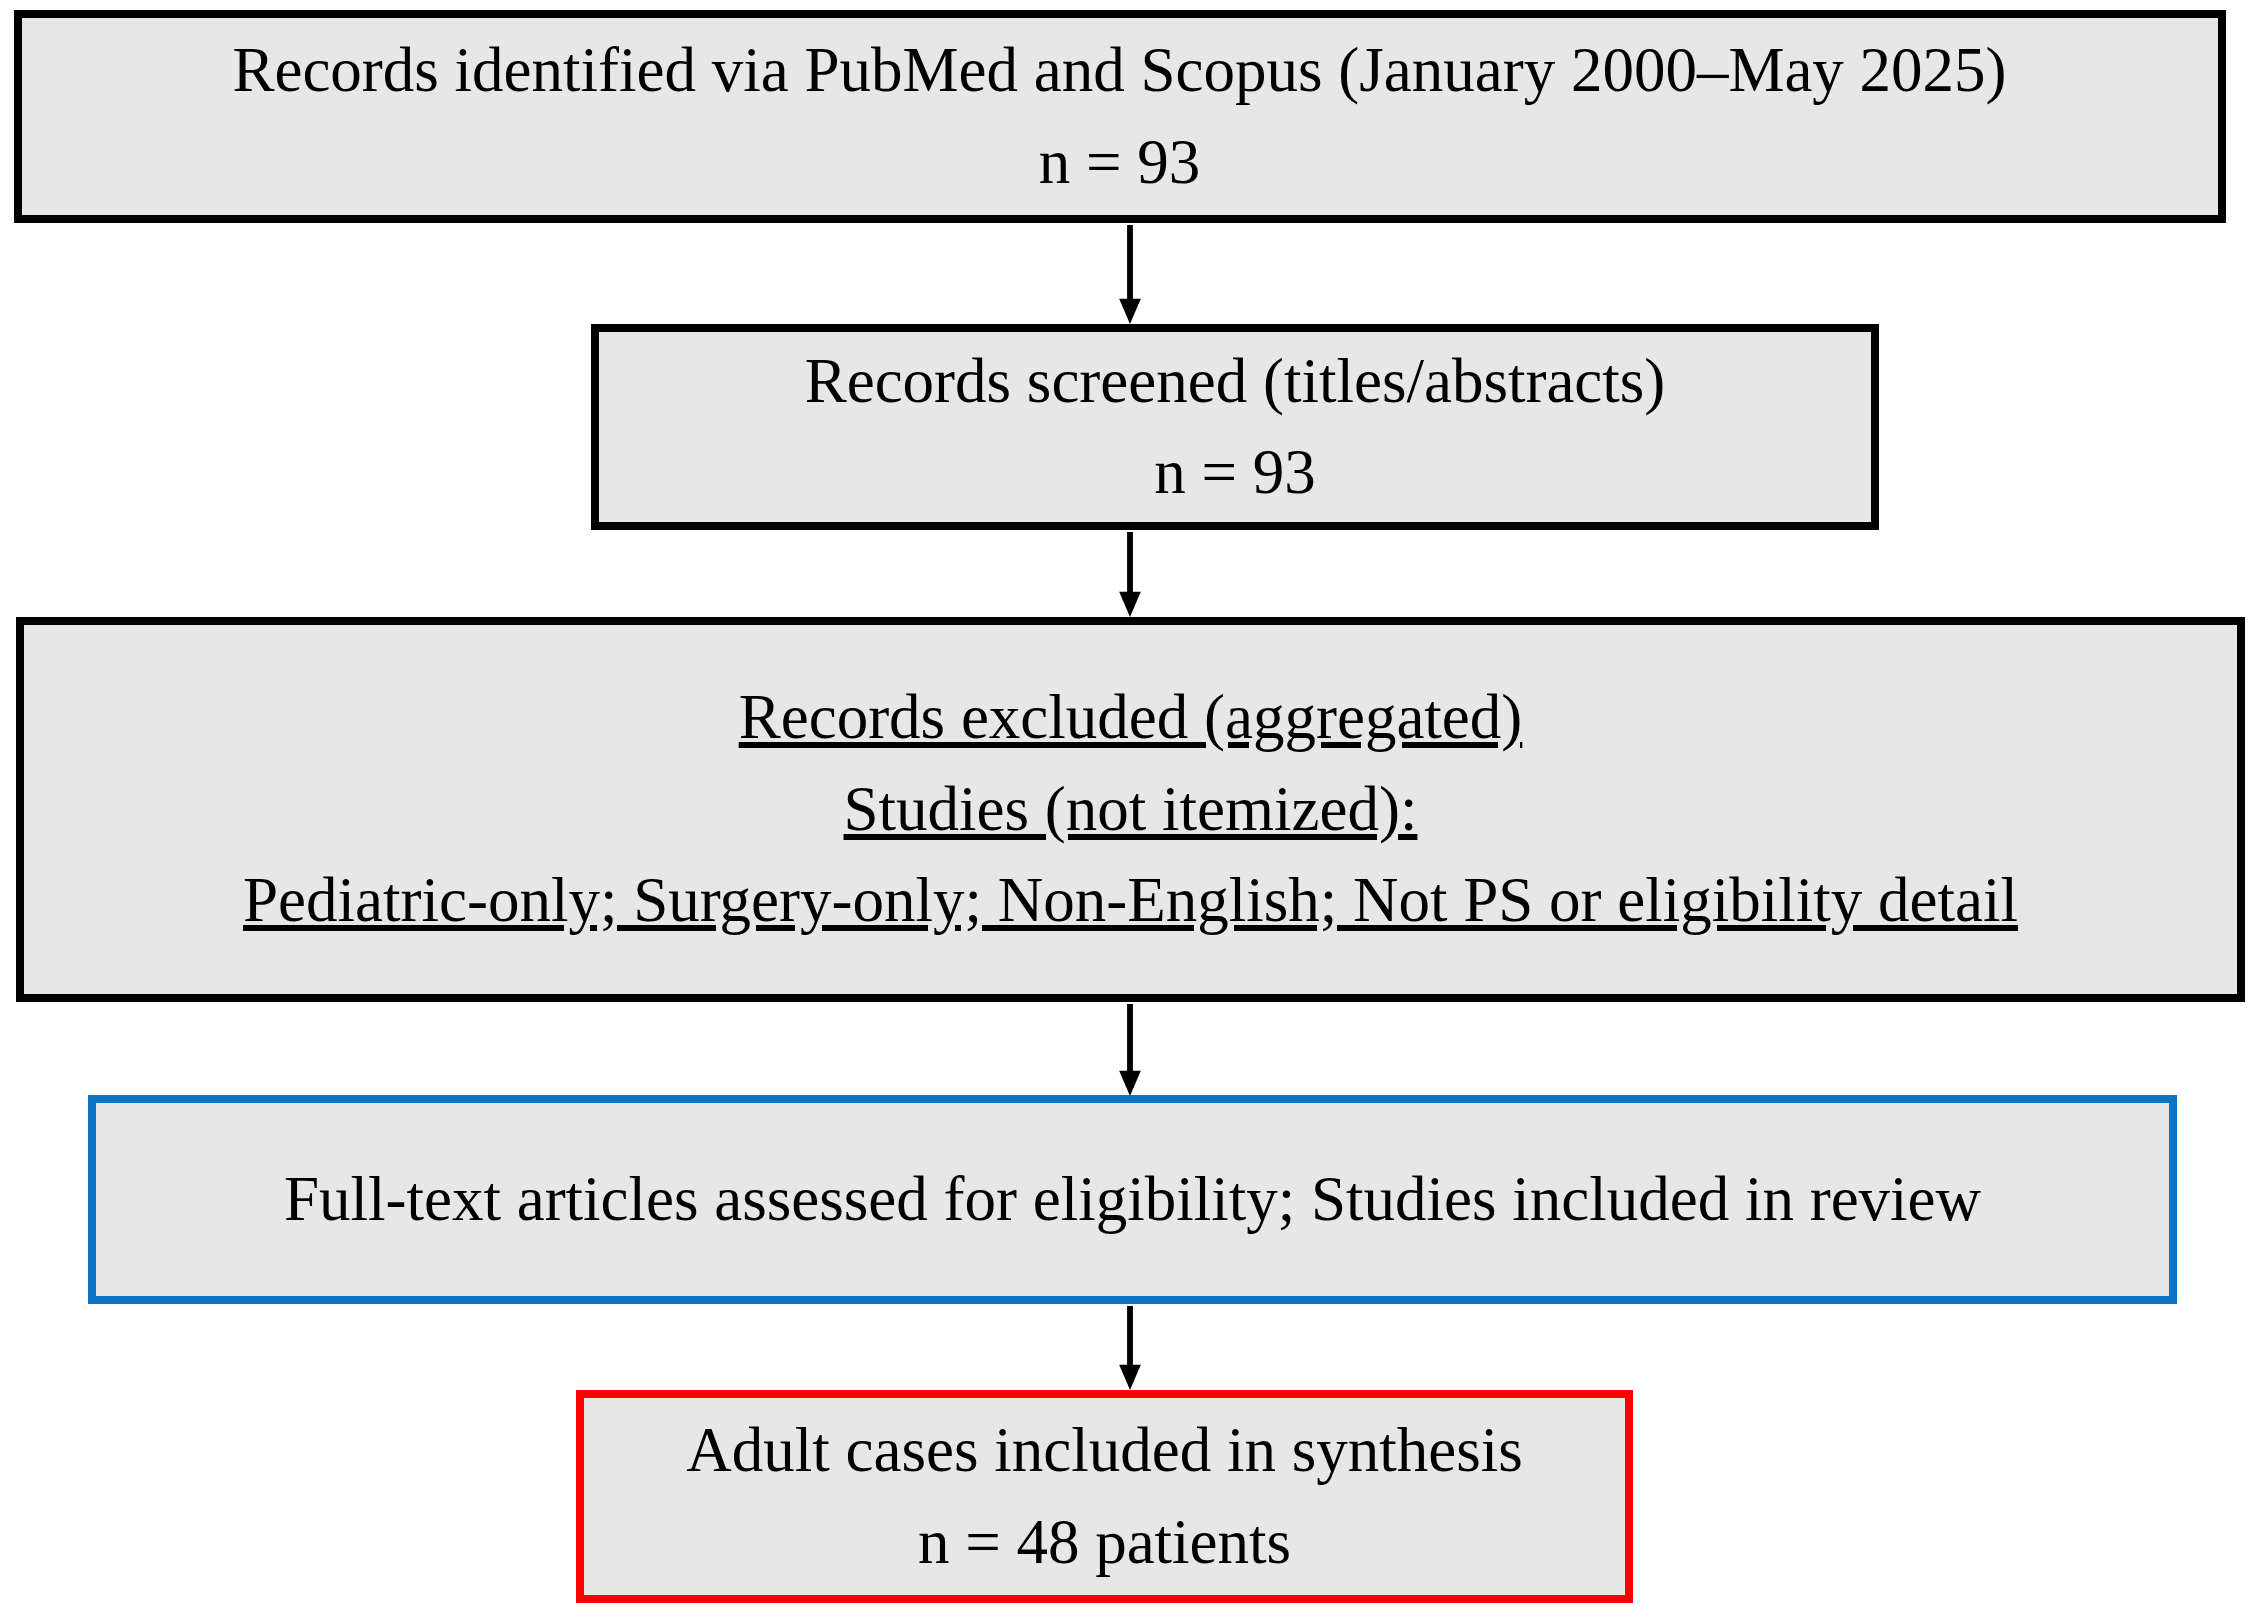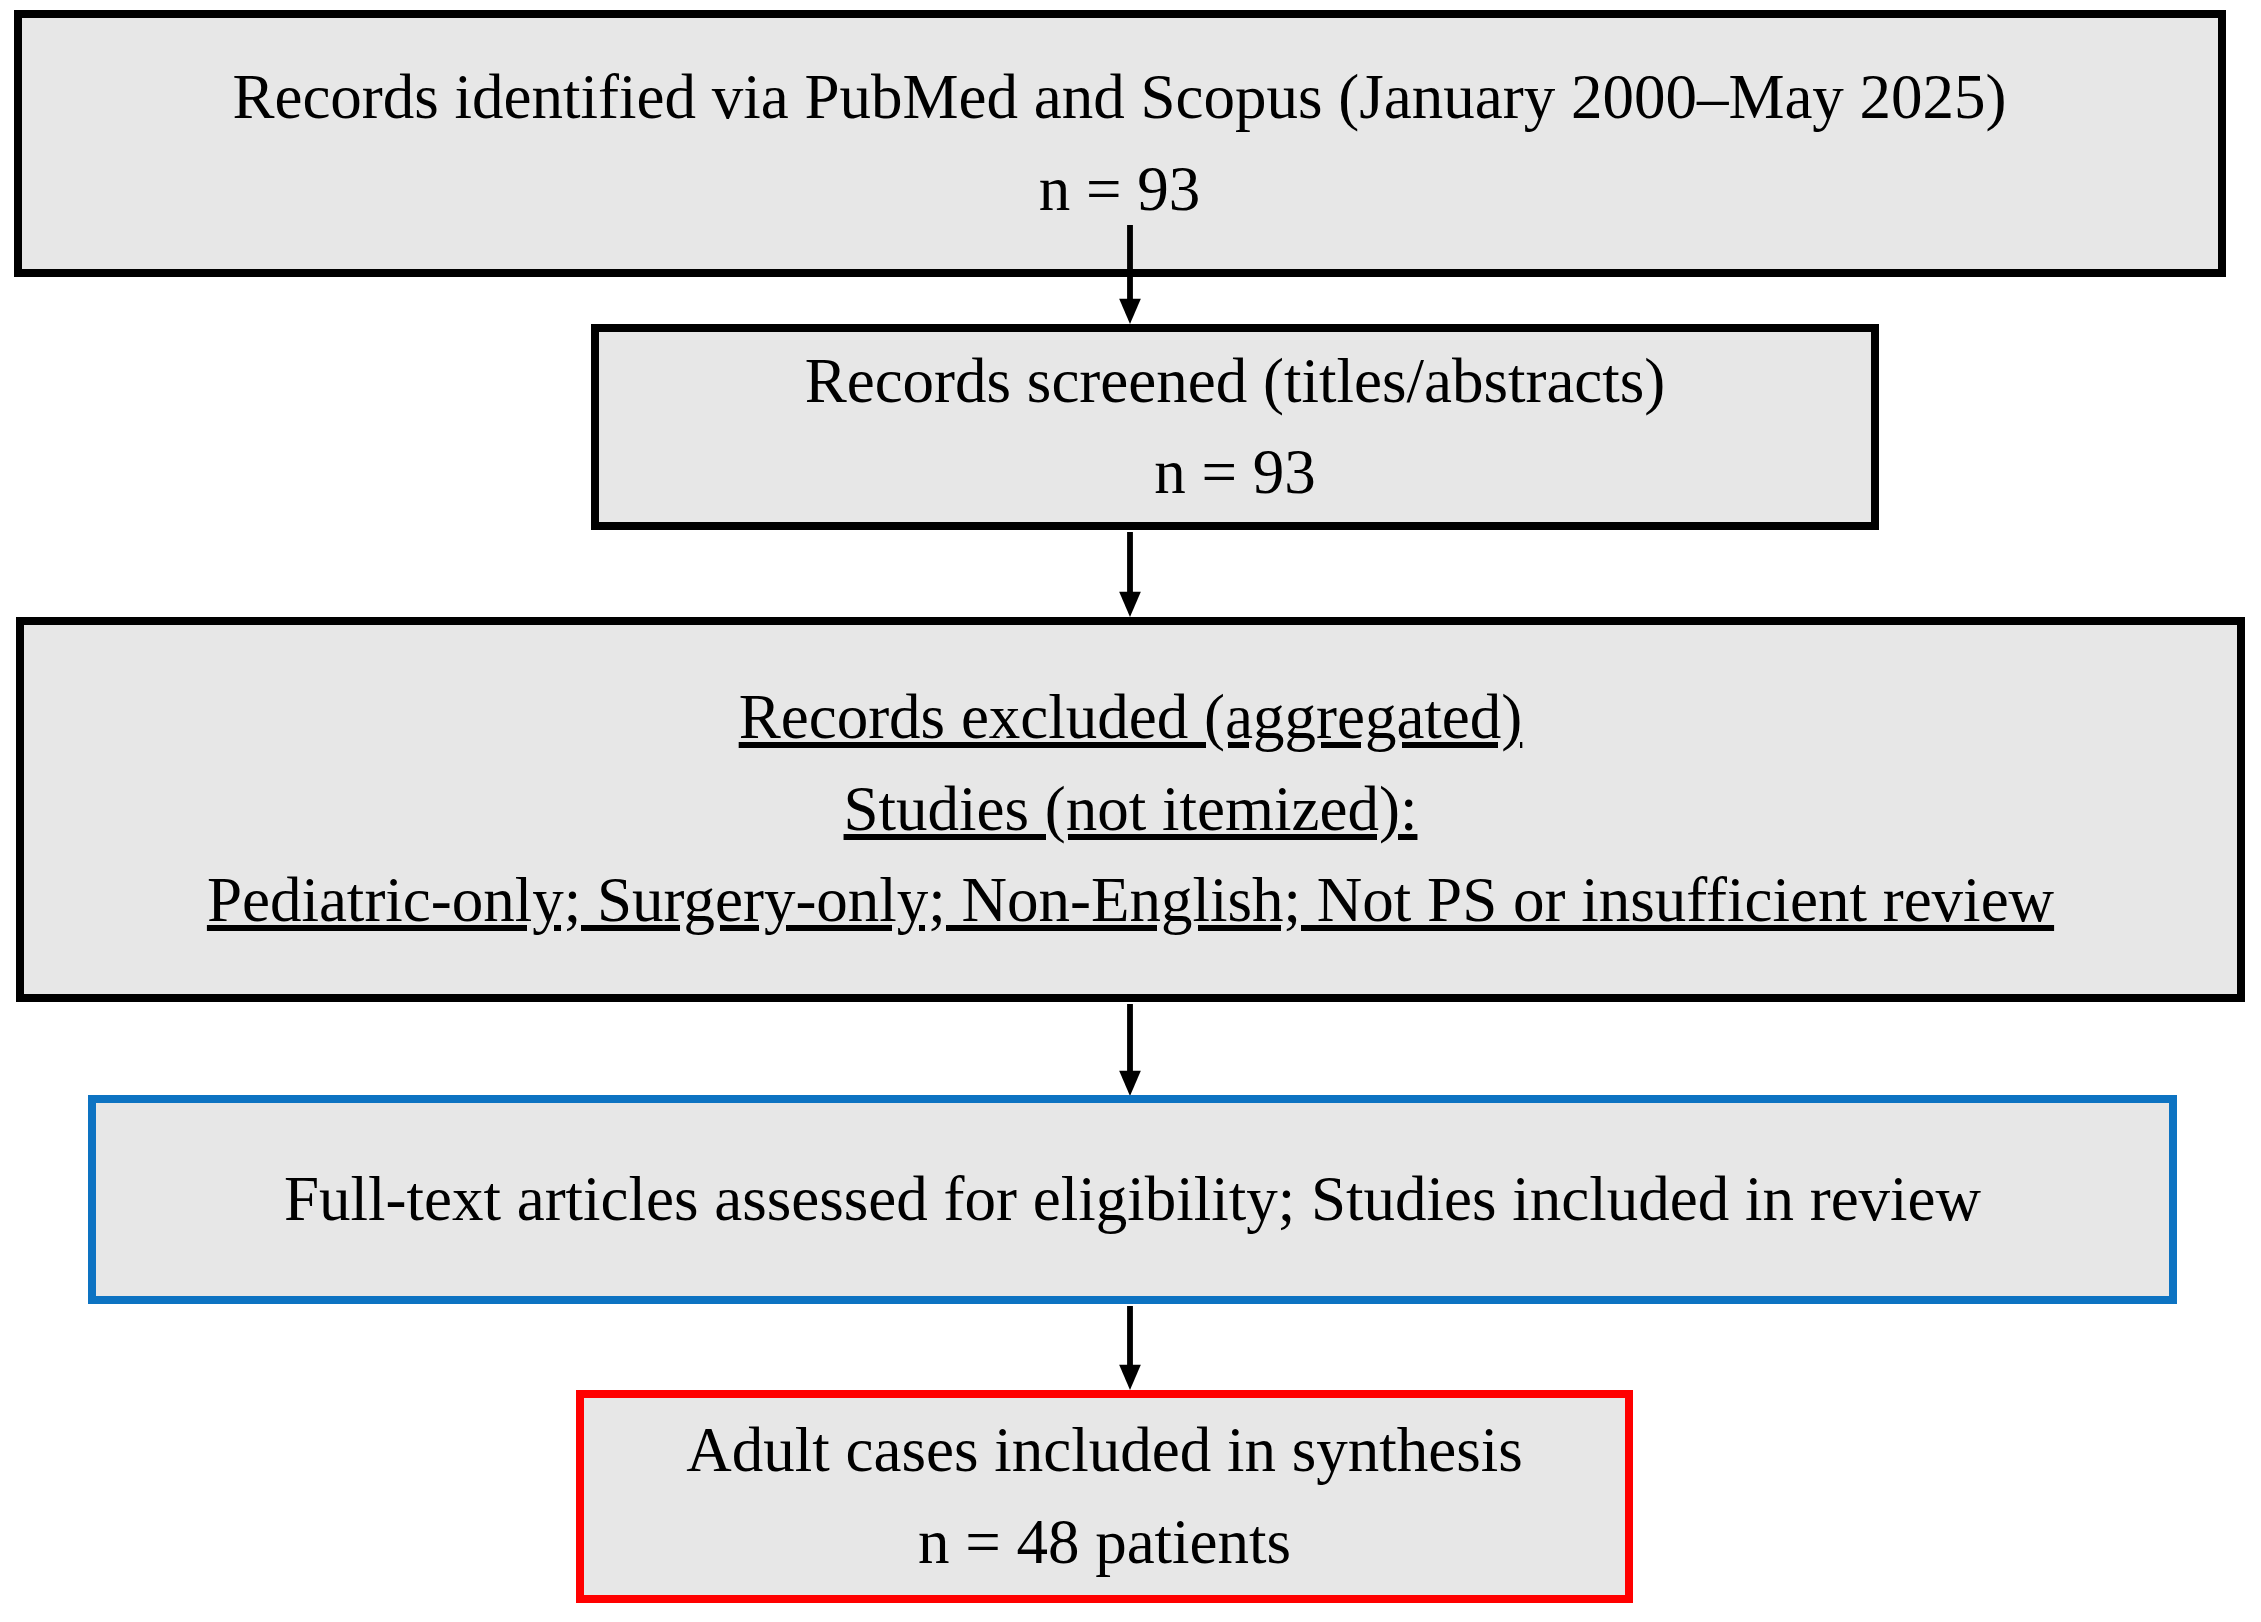--- a/index.html
+++ b/index.html
@@ -21,21 +21,21 @@
     align-items: center;
     text-align: center;
     font-size: 63px;
     line-height: 1.45;
   }
   .box .line { white-space: nowrap; }
   .border-black { border: 8.4px solid var(--black, #000000); }
   .border-blue  { border: 8.4px solid var(--blue, #0d73c2); }
   .border-red   { border: 8.4px solid var(--red, #ff0000); }
 
-  #box-identified { left: 13.5px;  top: 10px;   width: 2212px; height: 267px; justify-content: center; }
+  #box-identified { left: 13.5px;  top: 10px;   width: 2212px; height: 213px; justify-content: center; }
   #box-screened   { left: 591px; top: 324px;  width: 1288px; height: 206px; }
   #box-excluded   { left: 16px;  top: 617px;  width: 2229px; height: 385px; text-decoration: underline; }
   #box-fulltext   { left: 88px; top: 1095px; width: 2089px; height: 209px; text-align: right; }
   #box-included   { left: 576px; top: 1390px; width: 1057px; height: 213px; }
 
   .arrow {
     position: absolute;
     left: 1105px;
     width: 50px;
     color: var(--arrow, #000000);
@@ -66,21 +66,21 @@
   </div>
 
   <svg class="arrow" id="arrow-2" viewBox="0 0 60 101" preserveAspectRatio="none" xmlns="http://www.w3.org/2000/svg">
     <line x1="30" y1="0" x2="30" y2="75" stroke="currentColor" stroke-width="7"></line>
     <polygon points="30,101 17,71 43,71" fill="currentColor"></polygon>
   </svg>
 
   <div class="box border-black" id="box-excluded">
     <div class="line">Records excluded (aggregated)</div>
     <div class="line">Studies (not itemized):</div>
-    <div class="line">Pediatric-only; Surgery-only; Non-English; Not PS or insufficient review</div>
+    <div class="line">Pediatric-only; Surgery-only; Non-English; Not PS or eligibility detail</div>
   </div>
 
   <svg class="arrow" id="arrow-3" viewBox="0 0 60 109" preserveAspectRatio="none" xmlns="http://www.w3.org/2000/svg">
     <line x1="30" y1="0" x2="30" y2="83" stroke="currentColor" stroke-width="7"></line>
     <polygon points="30,109 17,79 43,79" fill="currentColor"></polygon>
   </svg>
 
   <div class="box border-blue" id="box-fulltext">
     <div class="line">Full-text articles assessed for eligibility; Studies included in review</div>
   </div>

